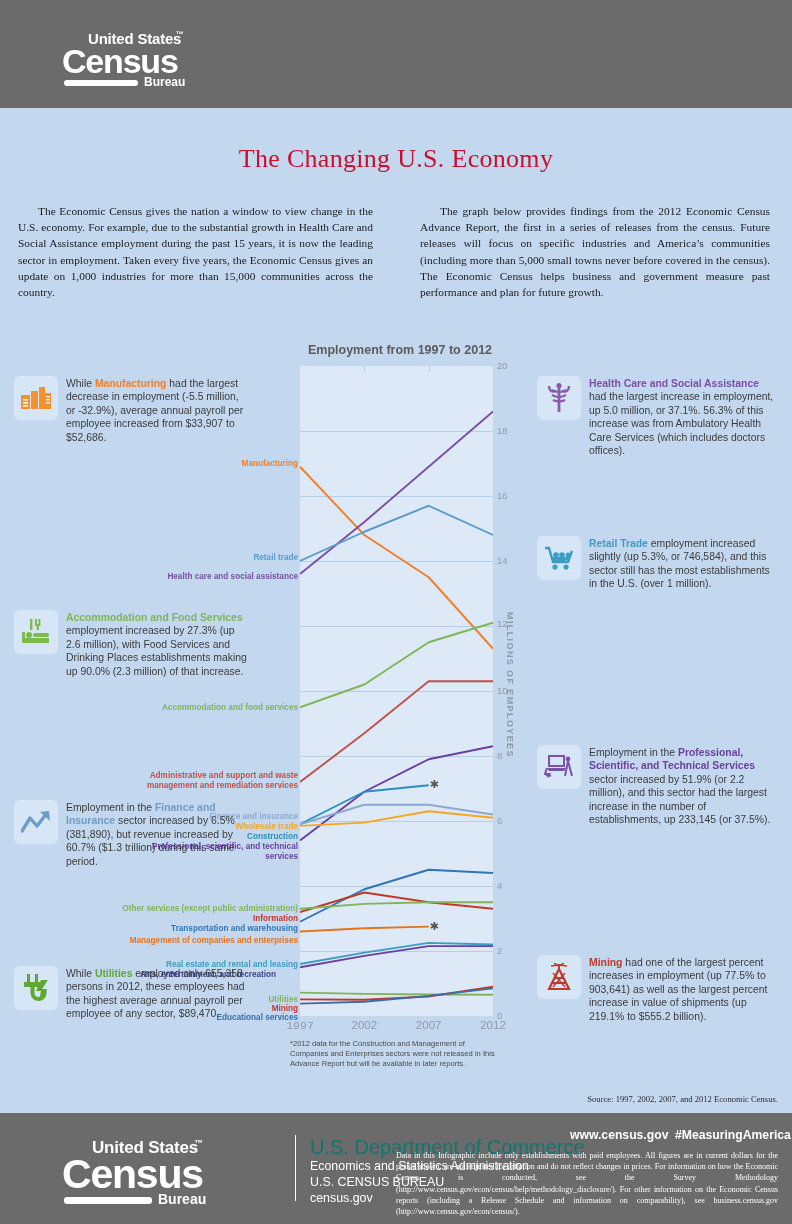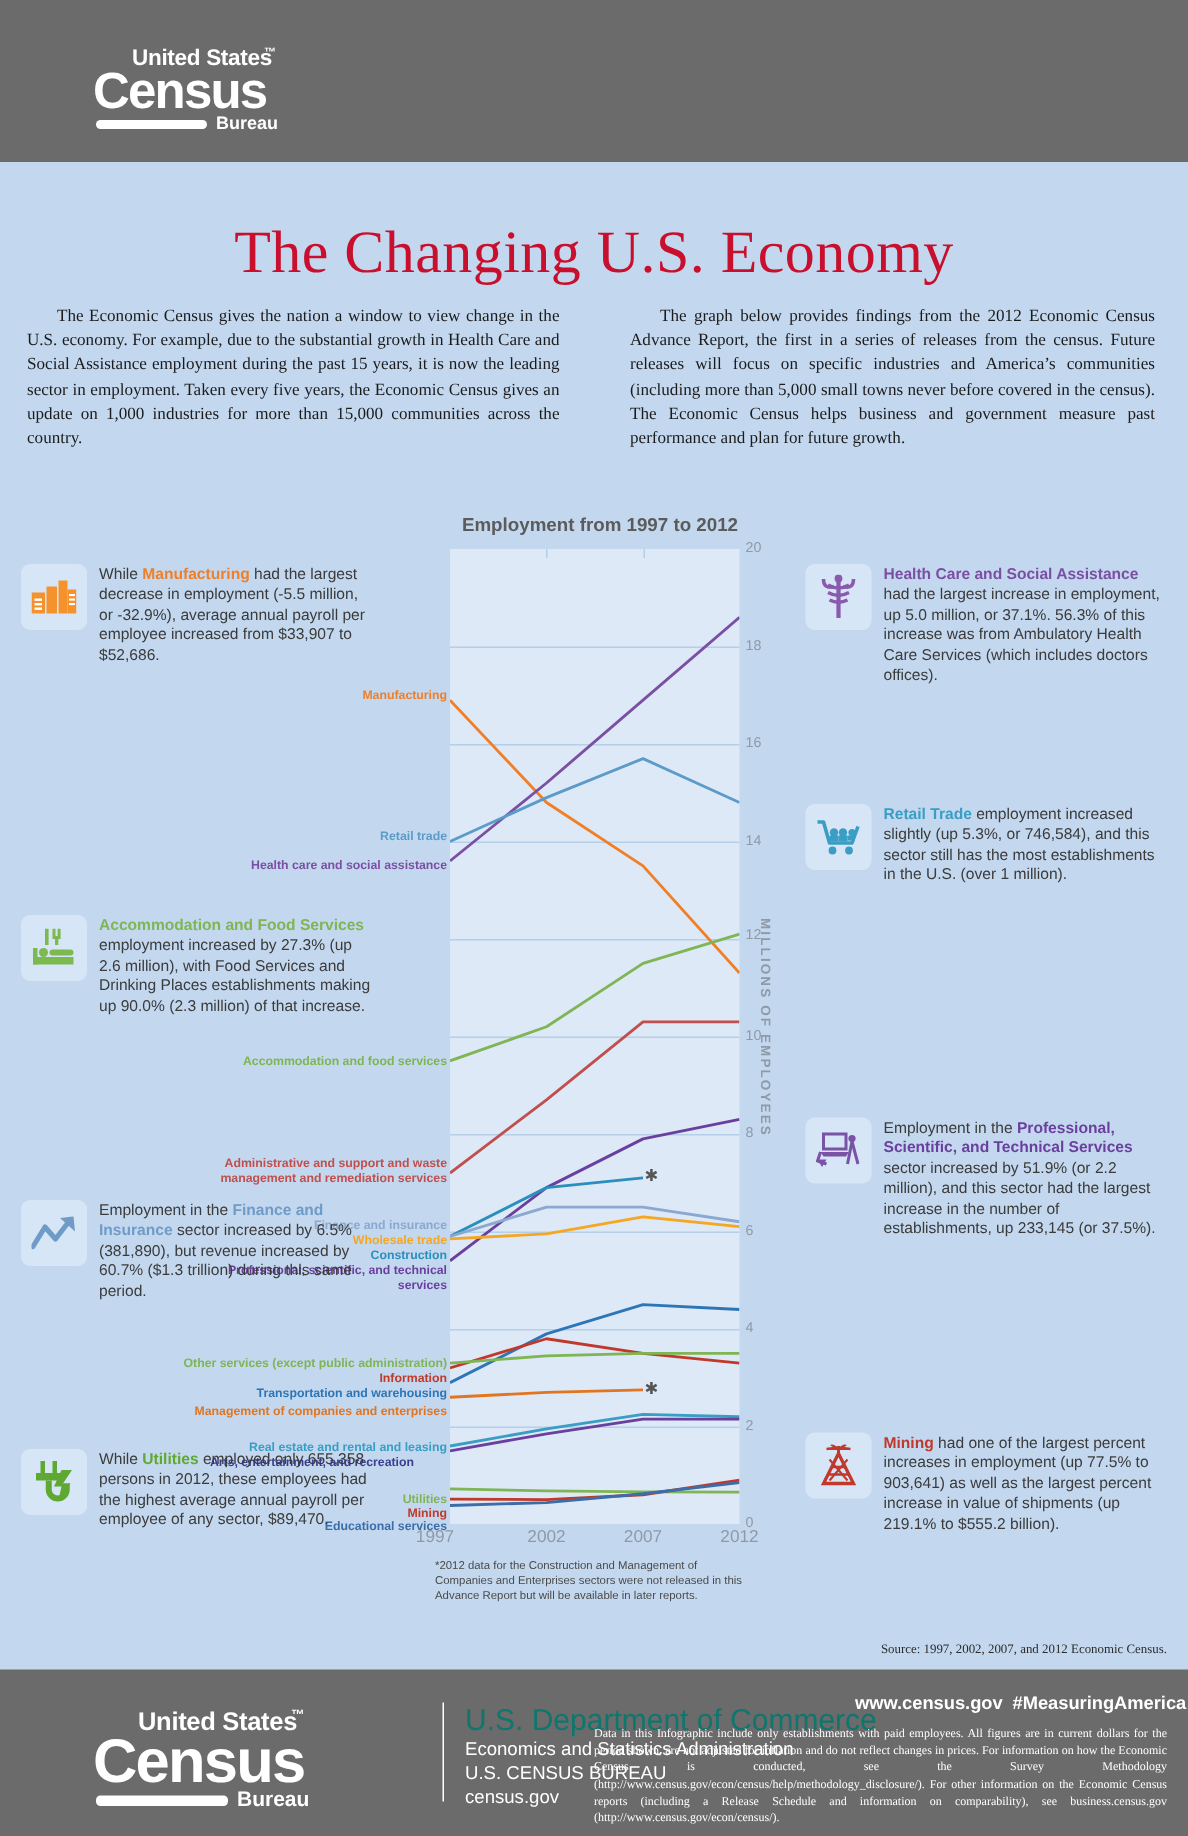--- a/index.html
+++ b/index.html
@@ -22,21 +22,21 @@
   .cl-rule{background:#fff;}
   .header-title{
     position:absolute;left:285px;top:30px;
     font-size:39px;font-weight:bold;color:#ffffff;
     letter-spacing:0.5px;font-family:"Liberation Sans",sans-serif;
   }
   
   .main-title{
     position:absolute;top:144px;left:0;width:792px;text-align:center;
     font-family:"Liberation Serif", serif;
-    font-size:40px;color:#c8102e;font-weight:normal;
+    font-size:26px;color:#c8102e;font-weight:normal;
     letter-spacing:0.3px;
   }
   
   .intro{position:absolute;top:203px;font-family:"Liberation Serif",serif;
     font-size:11.4px;line-height:16.2px;color:#1b1b1b;text-align:justify;}
   .intro.left{left:18px;width:355px;}
   .intro.right{left:420px;width:350px;}
   .intro p{margin:0;text-indent:20px;}
   
   .chart-title{
@@ -162,21 +162,21 @@
     <div class="ylabel" style="top: 392px;">8</div>
     <div class="ylabel" style="top: 327px;">10</div>
     <div class="ylabel" style="top: 260px;">12</div>
     <div class="ylabel" style="top: 197px;">14</div>
     <div class="ylabel" style="top: 132px;">16</div>
     <div class="ylabel" style="top: 67px;">18</div>
     <div class="ylabel" style="top: 2px;">20</div>
   </div>
 <div class="yaxis-title">MILLIONS OF EMPLOYEES</div>
 <div id="xlabels">
-    <div class="xlabel" style="left: 260px;">1997</div>
+    <div class="xlabel" style="left: 270px; font-family: Liberation Mono, monospace;">1997</div>
     <div class="xlabel" style="left: 334.333px;">2002</div>
     <div class="xlabel" style="left: 398.667px;">2007</div>
     <div class="xlabel" style="left: 463px;">2012</div>
   </div>
 <div class="footnote">*2012 data for the Construction and Management of Companies and Enterprises sectors were not released in this Advance Report but will be available in later reports.</div>
 <div id="serieslabels">
     <div class="slabel" style="color: rgb(240, 127, 40); top: 459px; left: 138px; width: 160px;">Manufacturing</div>
     <div class="slabel" style="color: rgb(91, 155, 200); top: 553px; left: 138px; width: 160px;">Retail trade</div>
     <div class="slabel" style="color: rgb(123, 79, 163); top: 572px; left: 98px; width: 200px;">Health care and social assistance</div>
     <div class="slabel" style="color: rgb(127, 181, 84); top: 703px; left: 138px; width: 160px;">Accommodation and food services</div>

